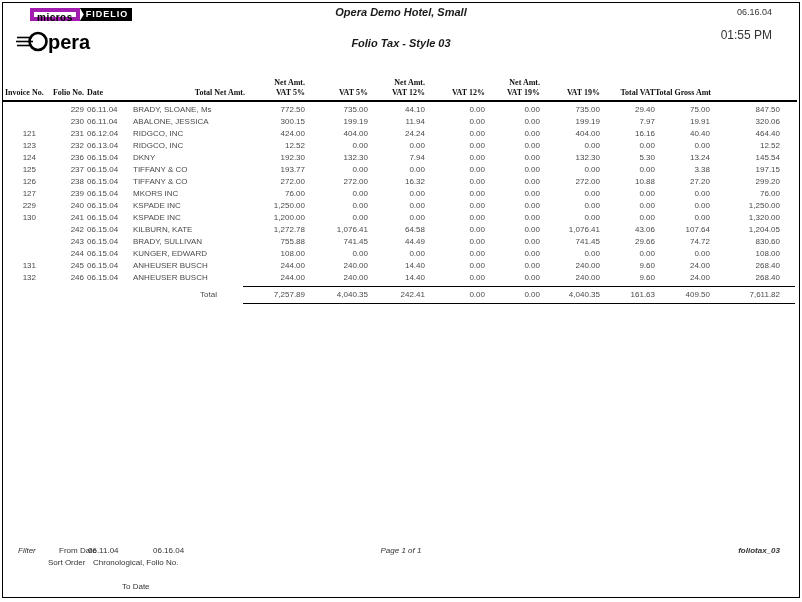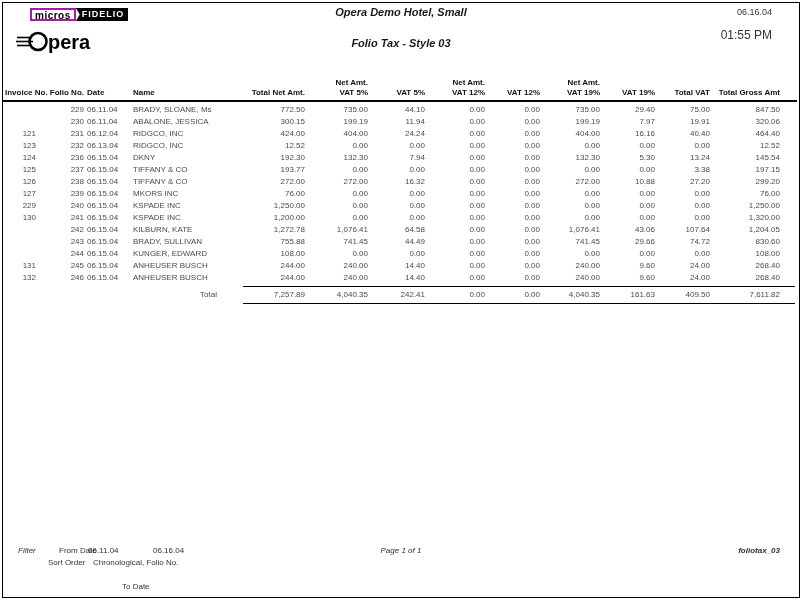--- a/index.html
+++ b/index.html
@@ -12,32 +12,32 @@
   
   .hotel-name{position:absolute;top:6px;left:0;width:100%;text-align:center;
     font-size:11px;font-weight:bold;font-style:italic;}
   .report-title{position:absolute;top:37px;left:0;width:100%;text-align:center;
     font-size:11px;font-weight:bold;font-style:italic;}
   .print-date{position:absolute;top:7px;right:30px;font-size:9px;color:#333;}
   .print-time{position:absolute;top:28px;right:30px;font-size:12px;color:#333;}
 
   
   .mf-logo{position:absolute;left:30px;top:8px;display:flex;align-items:stretch;height:13px;}
-  .mf-micros{background:#fff;border:2px solid #a21caf;color:#000;font-weight:bold;
+  .mf-micros{background:#fff;border:4px solid #a21caf;color:#000;font-weight:bold;
     font-size:10px;padding:0 3px;line-height:11px;letter-spacing:0.5px;}
   .mf-fidelio{background:#000;color:#fff;font-weight:bold;
     font-size:9px;padding:0 4px 0 6px;line-height:13px;letter-spacing:1px;
     clip-path:polygon(0 0,100% 0,100% 100%,0 100%,4px 50%);}
   .opera-logo{position:absolute;left:16px;top:28px;}
 
   
   .grid-row{display:grid;grid-template-columns:40px 44px 48px 113px 60px 63px 57px 60px 55px 60px 55px 55px 70px;}
   .thead{position:absolute;left:0;top:68px;width:780px;}
   .thead .hcell{display:flex;flex-direction:column;justify-content:flex-end;height:30px;
-    font-size:8px;font-weight:bold;color:#111;line-height:1.25;white-space:nowrap;}
+    font-size:8px;font-weight:bold;color:#111;line-height:1.25;white-space:nowrap;font-family:Liberation Serif, serif;}
   .tbody{position:absolute;left:0;top:104px;width:780px;}
   .trow{height:12px;}
   .cell{font-size:8px;color:#4a4a4a;white-space:nowrap;line-height:12px;}
   
   .c0{text-align:right;padding-right:4px;}
   .c1{text-align:right;}
   .c2{text-align:left;padding-left:3px;}
   .c3{text-align:left;padding-left:1px;}
   .c4,.c5,.c6,.c7,.c8,.c9,.c10,.c11,.c12{text-align:right;}
   .thead .c0{text-align:left;padding-left:5px;}
@@ -83,24 +83,20 @@
       <div></div>
       <div>Invoice No.</div>
     </div>
     <div class="hcell c1">
       <div></div>
       <div>Folio No.</div>
     </div>
     <div class="hcell c2">
       <div></div>
       <div>Date</div>
-    </div>
-    <div class="hcell c3">
-      <div></div>
-      <div>Name</div>
     </div>
     <div class="hcell c4">
       <div></div>
       <div>Total Net Amt.</div>
     </div>
     <div class="hcell c5">
       <div>Net Amt.</div>
       <div>VAT 5%</div>
     </div>
     <div class="hcell c6">

